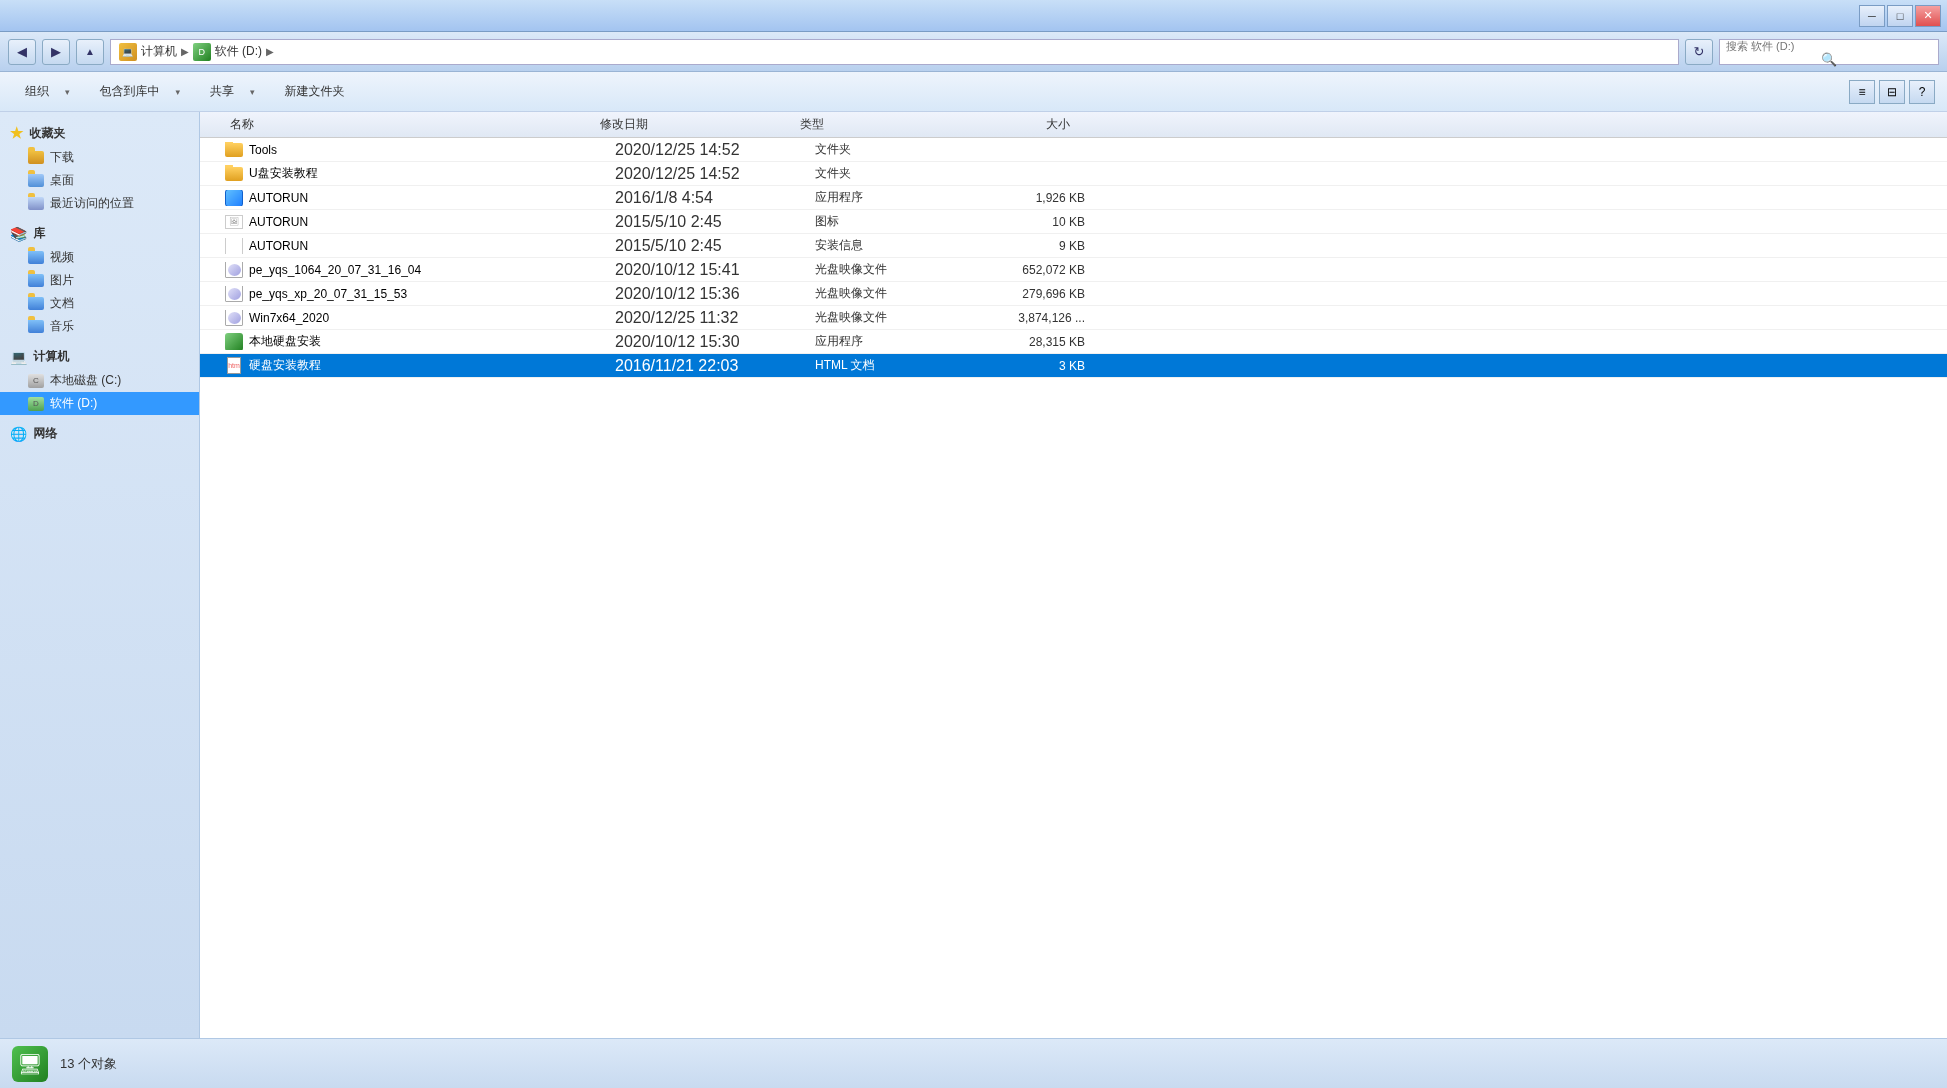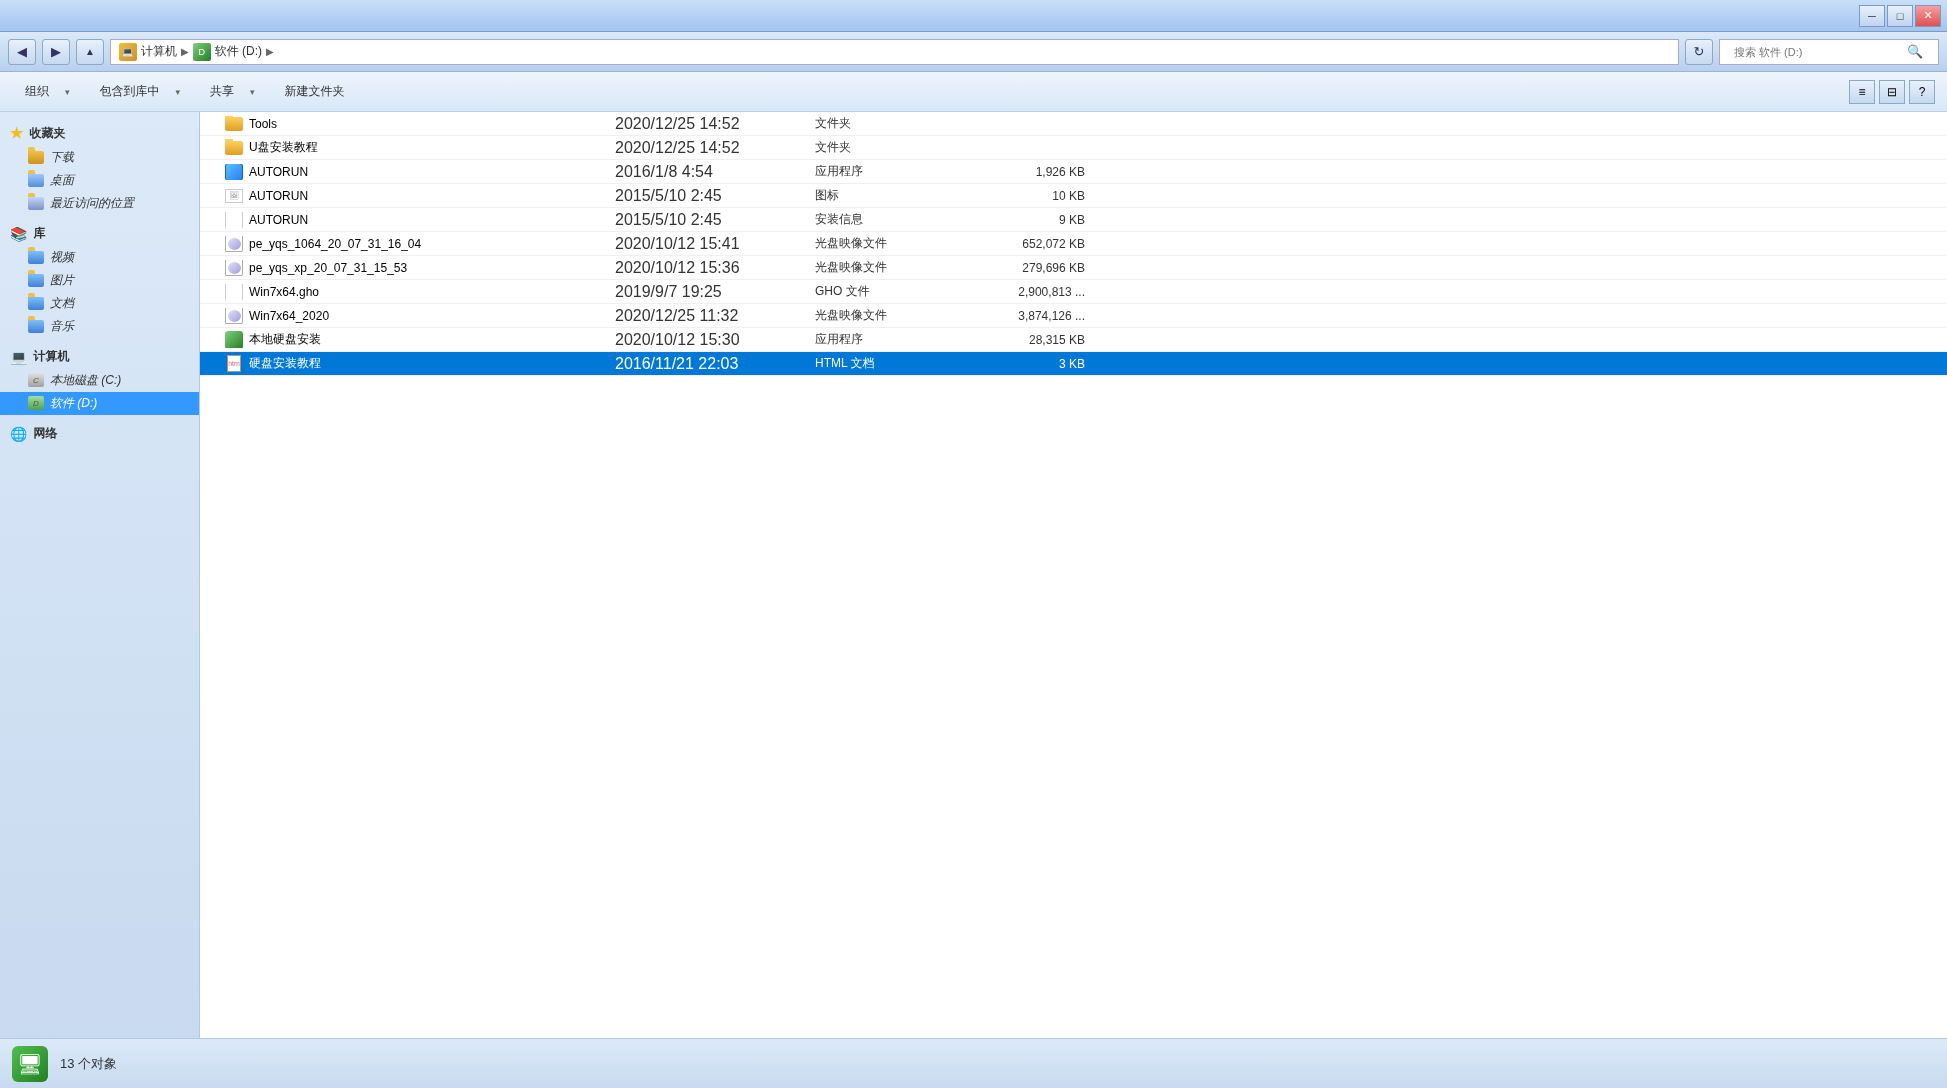--- a/index.html
+++ b/index.html
@@ -101,22 +101,23 @@
       font-size: 13px;
       border-radius: 3px;
     }
     .search-box {
       width: 220px;
       height: 26px;
       border: 1px solid #aac;
       background: #fff;
       display: flex;
       align-items: center;
-      padding: 0 14px;
+      padding: 0 6px;
       gap: 0;
+      flex-direction: column;
     }
     .search-box input {
       border: none;
       outline: none;
       font-size: 11px;
       color: #999;
       width: 100%;
       background: transparent;
     }
 
@@ -189,28 +190,27 @@
       align-items: center;
       padding: 4px 10px;
       gap: 6px;
       font-size: 12px;
       font-weight: bold;
       color: #333;
       cursor: pointer;
     }
     .sidebar-item {
       display: flex;
-      align-items: flex-start;
+      align-items: center;
       padding: 3px 10px 3px 28px;
       gap: 6px;
       font-size: 12px;
       color: #333;
       cursor: pointer;
       white-space: nowrap;
-      font-style: italic;
     }
     .sidebar-item.active { background: #3399ff; color: #fff; }
     .sidebar-item-icon {
       width: 16px;
       height: 16px;
       display: flex;
       align-items: center;
       justify-content: center;
       flex-shrink: 0;
     }
@@ -569,20 +569,26 @@
     <div class="sidebar-section">
       <div class="sidebar-group-header">
         <span style="font-size:14px;">🌐</span>
         <span>网络</span>
       </div>
     </div>
   </div>
 
   <div class="file-list">
 
+    <div class="file-list-header">
+      <div class="col-name col-header">名称</div>
+      <div class="col-date col-header">修改日期</div>
+      <div class="col-type col-header">类型</div>
+      <div class="col-size col-header">大小</div>
+    </div>
 
     <div id="file-rows-container">
     <div class="file-row">
       <div class="file-name-cell">
         <div class="file-icon">
               <div class="icon-folder-yellow"></div>
             </div>
         <span class="file-name-text">Tools</span>
       </div>
       <div class="file-date">2020/12/25 14:52</div>
@@ -647,31 +653,20 @@
         <div class="file-row">
       <div class="file-name-cell">
         <div class="file-icon">
               <div class="icon-disc"></div>
             </div>
         <span class="file-name-text">pe_yqs_xp_20_07_31_15_53</span>
       </div>
       <div class="file-date">2020/10/12 15:36</div>
       <div class="file-type">光盘映像文件</div>
       <div class="file-size">279,696 KB</div>
-    </div>
-        <div class="file-row">
-      <div class="file-name-cell">
-        <div class="file-icon">
-              <div class="icon-gho"></div>
-            </div>
-        <span class="file-name-text">Win7x64.gho</span>
-      </div>
-      <div class="file-date">2019/9/7 19:25</div>
-      <div class="file-type">GHO 文件</div>
-      <div class="file-size">2,900,813 ...</div>
     </div>
         <div class="file-row">
       <div class="file-name-cell">
         <div class="file-icon">
               <div class="icon-disc"></div>
             </div>
         <span class="file-name-text">Win7x64_2020</span>
       </div>
       <div class="file-date">2020/12/25 11:32</div>
       <div class="file-type">光盘映像文件</div>

